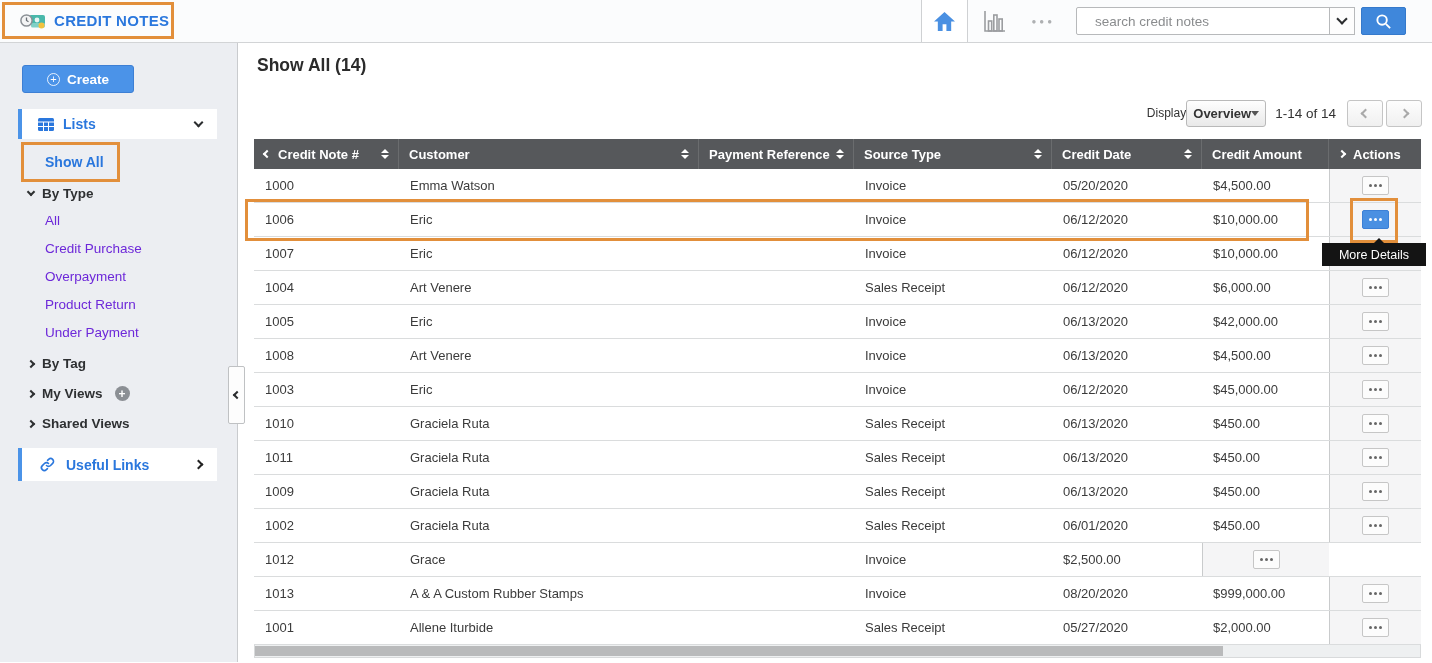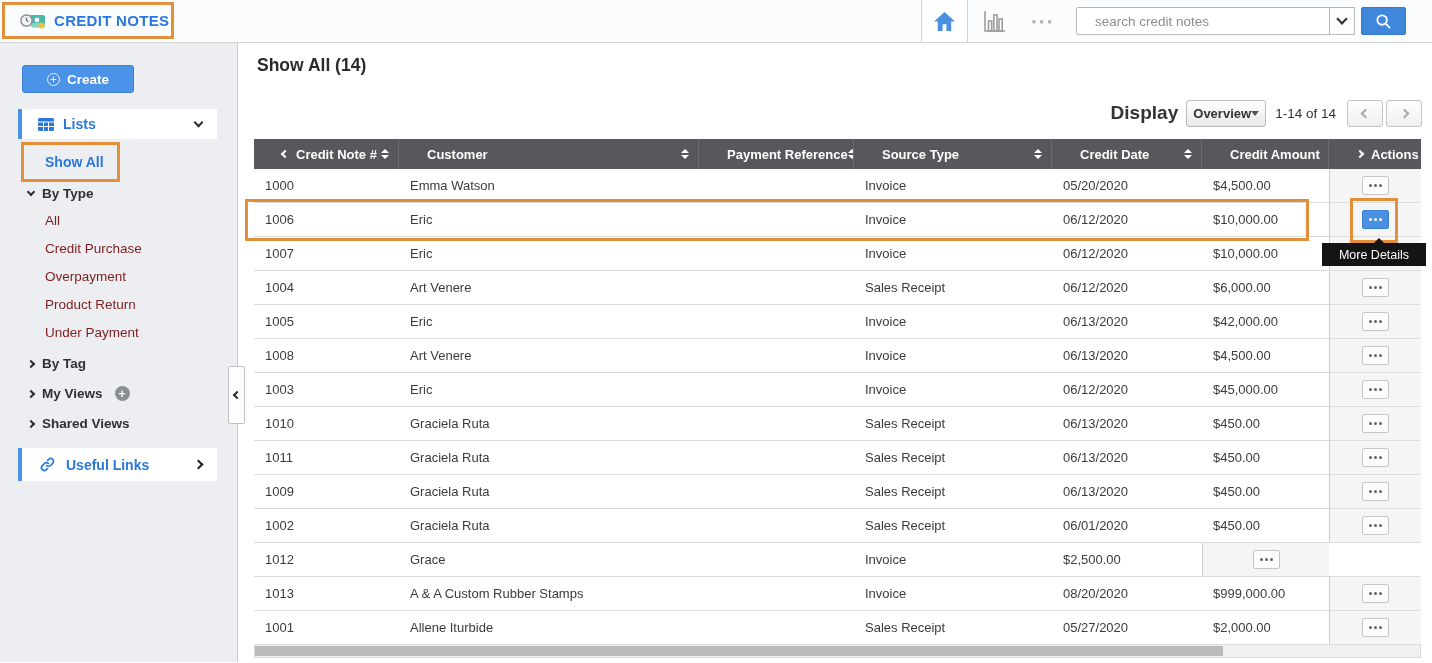--- a/index.html
+++ b/index.html
@@ -48,49 +48,49 @@
   .lists-row { position:absolute; left:18px; top:66px; right:20px; height:30px; background:#fff;
     border-left:4px solid #4b93e8; display:flex; align-items:center; padding-left:16px; gap:9px; cursor:pointer; }
   .lists-label { color:#2a77dd; font-weight:bold; font-size:14px; }
   .lists-row .chev { position:absolute; right:15px; color:#2b2d2f; }
   .showall-box { position:absolute; left:21px; top:99px; width:99px; height:40px; border:3px solid #e28f3b;
     display:flex; align-items:center; padding-left:21px; cursor:pointer; }
   .showall-label { color:#2a77dd; font-weight:bold; font-size:14px; white-space:nowrap; }
   .side-group { position:absolute; left:28px; display:flex; align-items:center; gap:8px;
     font-weight:bold; font-size:13.5px; color:#2e3032; cursor:pointer; }
   .side-group .chev { color:#2e3032; }
-  .side-item { position:absolute; left:45px; font-size:13.5px; color:#7f1d1d; cursor:pointer; white-space:nowrap; }
+  .side-item { position:absolute; left:45px; font-size:13.5px; color:#6d28d9; cursor:pointer; white-space:nowrap; }
   .plus-filled { width:15px; height:15px; background:#8b8f94; border-radius:50%; color:#fff; font-size:12px;
     display:flex; align-items:center; justify-content:center; line-height:1; margin-left:4px; cursor:pointer; }
   .useful-row { position:absolute; left:18px; top:405px; right:20px; height:33px; background:#fff;
     border-left:4px solid #4b93e8; display:flex; align-items:center; padding-left:17px; gap:10px; cursor:pointer; }
   .useful-label { color:#2a77dd; font-weight:bold; font-size:14px; }
   .useful-row .chev { position:absolute; right:15px; color:#222; }
   .collapse-handle { position:absolute; left:228px; top:323px; width:17px; height:58px; background:#fdfdfd;
     border:1px solid #bfc1c3; border-radius:2px; display:flex; align-items:center; justify-content:center;
     color:#2b2d2f; cursor:pointer; z-index:15; }
 
   
   .page-title { position:absolute; left:19px; top:12px; font-size:17.5px; font-weight:bold; color:#2b2b2b; }
   .controls { position:absolute; right:10px; top:56px; height:28px; display:flex; align-items:center; }
-  .display-label { font-size:19px; font-weight:bold; color:#333; margin-right:8px; }
+  .display-label { font-size:12px; font-weight:normal; color:#333; }
   .display-btn { width:80px; height:27px; background:linear-gradient(#fefefe,#e9e9e9); border:1px solid #b9b9b9;
     border-radius:3px; display:flex; align-items:center; justify-content:center; 
     font-size:13px; font-weight:bold; color:#333; cursor:pointer; }
   .caret-dn { width:0; height:0; border-left:4px solid transparent; border-right:4px solid transparent; border-top:5px solid #555; }
   .range-text { font-size:13.5px; color:#333; margin:0 11px 0 9px; white-space:nowrap; }
   .pg-btn { width:36px; height:27px; background:linear-gradient(#fdfdfd,#f0f0f0); border:1px solid #c5c5c5;
     border-radius:3px; display:flex; align-items:center; justify-content:center; color:#a9a9a9; cursor:pointer; }
   .pg-btn + .pg-btn { margin-left:3px; }
 
   
   .table-wrap { position:absolute; left:16px; top:96px; width:1167px; }
   .thead, .trow { display:grid; grid-template-columns:145px 300px 155px 198px 150px 127px 92px; }
   .thead { height:30px; background:#56585b; color:#fff; font-weight:bold; font-size:13px; }
-  .hcell { display:flex; align-items:center; padding-left:28px; border-right:1px solid #6a6c6e; cursor:pointer; overflow:hidden; white-space:nowrap; }
+  .hcell { display:flex; align-items:center; padding-left:10px; border-right:1px solid #6a6c6e; cursor:pointer; overflow:hidden; white-space:nowrap; }
   .hcell:last-child { border-right:none; }
   .hcell .chev { color:#fff; margin-right:8px; flex:none; }
   .sort { display:flex; flex-direction:column; gap:2px; margin-left:auto; margin-right:9px; flex:none; }
   .sort i { display:block; width:0; height:0; border-left:4px solid transparent; border-right:4px solid transparent; }
   .sort .up { border-bottom:4px solid #fff; }
   .sort .dn { border-top:4px solid #fff; }
   .trow { height:34px; border-bottom:1px solid #dadcdd; background:#fff; font-size:13px; color:#3b3b3b; cursor:pointer; }
   .cell { display:flex; align-items:center; padding-left:11px; overflow:hidden; white-space:nowrap; }
   .cell.actions { background:#f5f5f6; border-left:1px solid #c9cbcc; justify-content:center; padding-left:0; }
   .act-btn { width:27px; height:19px; background:#fcfcfc; border:1px solid #c6c6c6; border-radius:2px;

